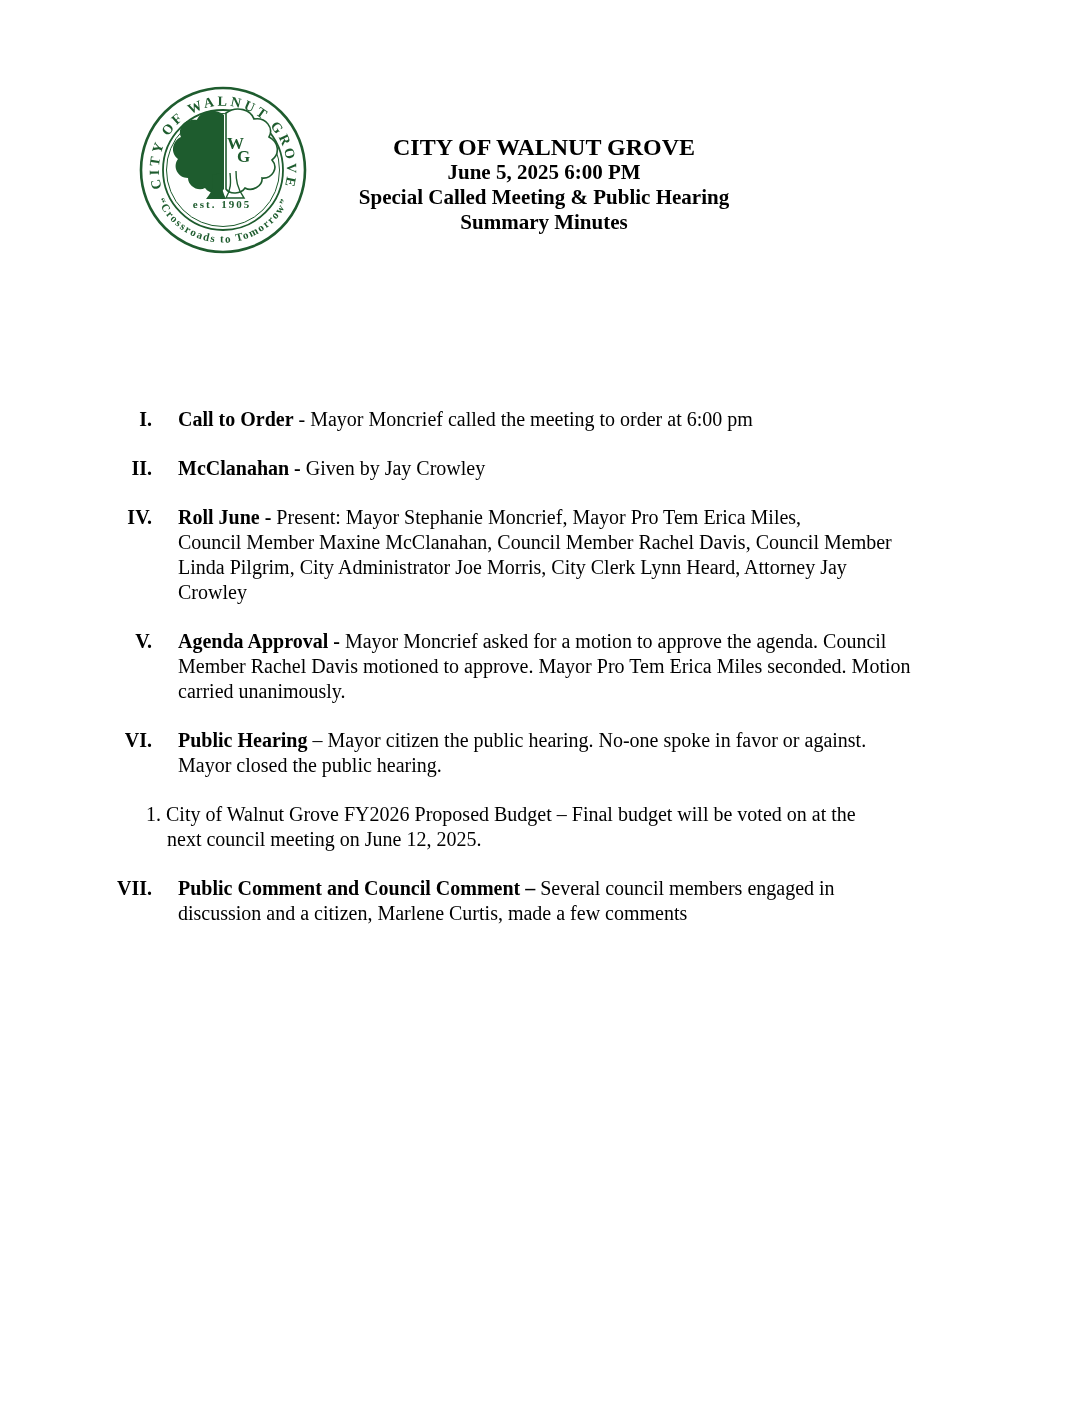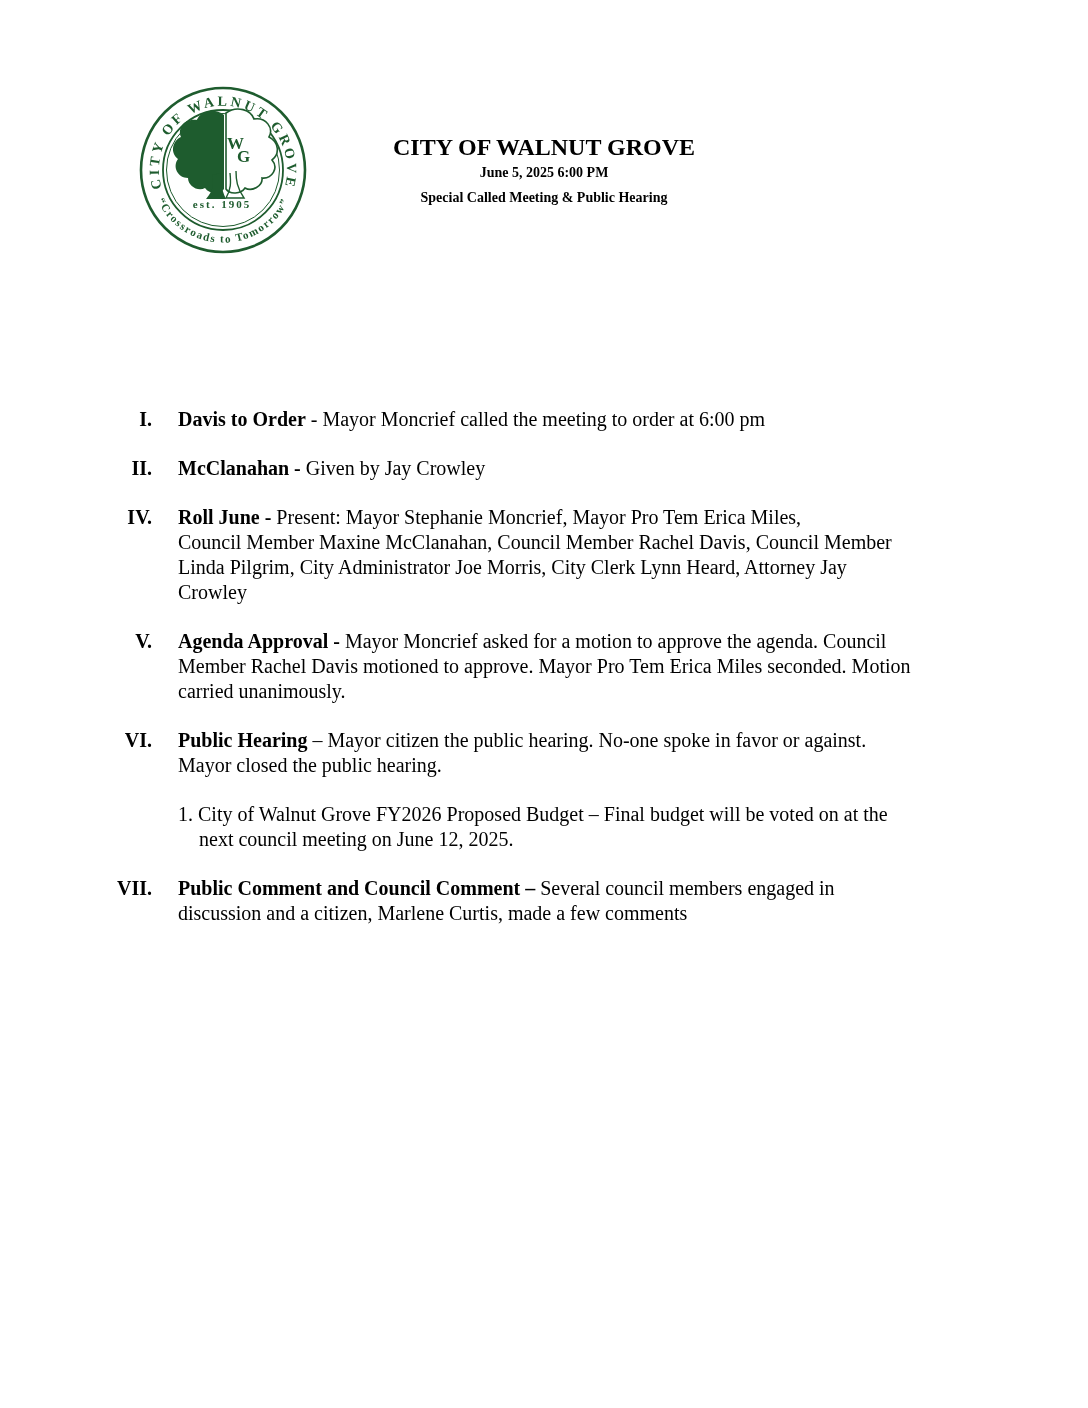--- a/index.html
+++ b/index.html
@@ -27,21 +27,21 @@
   
   .header {
     position: absolute;
     left: 0;
     right: 0;
     top: 134px;
     text-align: center;
     font-weight: bold;
   }
   .h-title { font-size: 24px; line-height: 26px; }
-  .h-line  { font-size: 14px; line-height: 25px; }
+  .h-line  { font-size: 21px; line-height: 25px; }
 
   
   .agenda {
     position: absolute;
     left: 90px;
     top: 407px;
     width: 950px;
     font-size: 20px;
     line-height: 25px;
   }
@@ -49,21 +49,21 @@
   .numeral {
     flex: none;
     width: 62px;
     text-align: right;
     font-weight: bold;
   }
   .body { margin-left: 26px; width: 810px; }
   .label { font-weight: bold; }
   .rest { white-space: pre-wrap; text-align: right; }
   .subitem {
-    margin-left: 88px;
+    margin-left: 56px;
     width: 810px;
     margin-bottom: 24px;
     padding-left: 21px;
     text-indent: -21px;
   }
 </style>
 </head>
 <body>
 
 <div class="page">
@@ -95,27 +95,28 @@
       <text font-size="11" font-weight="bold" letter-spacing="1.5" fill="#1e5c2e">
         <textPath href="#arc-bottom" startOffset="50%" text-anchor="middle" textLength="165" lengthAdjust="spacingAndGlyphs">“Crossroads to Tomorrow”</textPath>
       </text>
     </svg>
   </div>
 
   <div class="header">
     <div class="h-title">CITY OF WALNUT GROVE</div>
     <div class="h-line">June 5, 2025 6:00 PM</div>
     <div class="h-line">Special Called Meeting &amp; Public Hearing</div>
+    <div class="h-line">Summary Minutes</div>
   </div>
 
   <div class="agenda">
 
     <div class="item">
       <span class="numeral">I.</span>
-      <div class="body"><span class="label">Davis to Order</span><span class="rest"> - Mayor Moncrief called the meeting to order at 6:00 pm</span></div>
+      <div class="body"><span class="label">Call to Order</span><span class="rest"> - Mayor Moncrief called the meeting to order at 6:00 pm</span></div>
     </div>
 
     <div class="item">
       <span class="numeral">II.</span>
       <div class="body"><span class="label">McClanahan -</span><span class="rest"> Given by Jay Crowley</span></div>
     </div>
 
 
     <div class="item">
       <span class="numeral">IV.</span>

